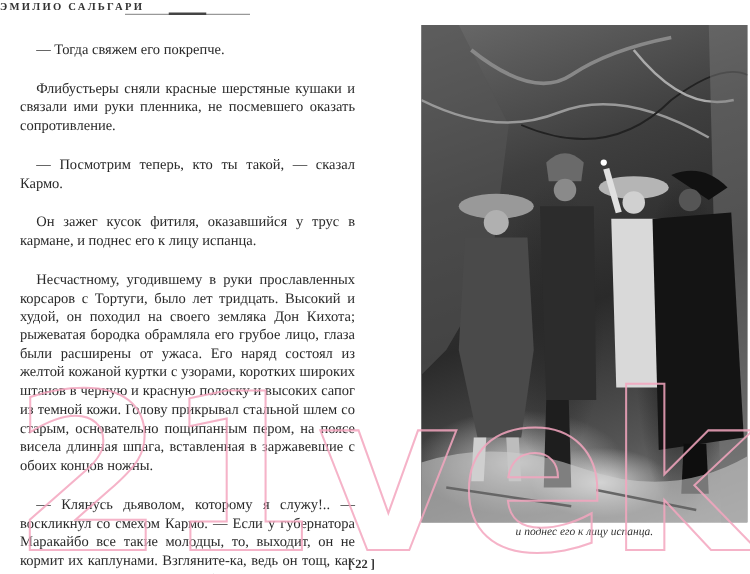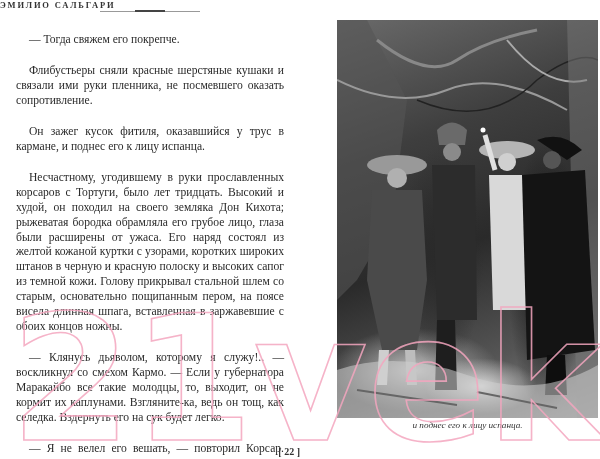--- a/index.html
+++ b/index.html
@@ -29,20 +29,21 @@
   </style>
 </head>
 <body>
 
 <div class="header">ЭМИЛИО САЛЬГАРИ</div>
 <div class="header-rule"></div>
 
 <div class="text-col">
   <p>— Тогда свяжем его покрепче.</p>
   <p>Флибустьеры сняли красные шерстяные кушаки и связали ими руки пленника, не посмевшего оказать сопротивление.</p>
+  <p>— Посмотрим теперь, кто ты такой, — сказал Кармо.</p>
   <p>Он зажег кусок фитиля, оказавшийся у трус в кармане, и поднес его к лицу испанца.</p>
   <p>Несчастному, угодившему в руки прославленных корсаров с Тортуги, было лет тридцать. Высокий и худой, он походил на своего земляка Дон Кихота; рыжеватая бородка обрамляла его грубое лицо, глаза были расширены от ужаса. Его наряд состоял из желтой кожаной куртки с узорами, коротких широких штанов в черную и красную полоску и высоких сапог из темной кожи. Голову прикрывал стальной шлем со старым, основательно пощипанным пером, на поясе висела длинная шпага, вставленная в заржавевшие с обоих концов ножны.</p>
   <p>— Клянусь дьяволом, которому я служу!.. — воскликнул со смехом Кармо. — Если у губернатора Маракайбо все такие молодцы, то, выходит, он не кормит их каплунами. Взгляните-ка, ведь он тощ, как селедка. Вздернуть его на сук будет легко.</p>
   <p>— Я не велел его вешать, — повторил Корсар. Дотронувшись до пленника кончиком шпаги, он приказал: — А теперь говори, если шлем тебе дорога.</p>
   <p>— Шкуру вы все равно с меня спустите, — ответил испанец. — Скажу я вам все, что вы хотите, или не скажу — живым от вас не уйти!</p>
   <p>— Своим ответом он заслужил пощаду, — добавил Корсар. — Ну, будешь ты говорить?</p>
 
 </div>
 
 <div class="page-num">[ 22 ]</div>

